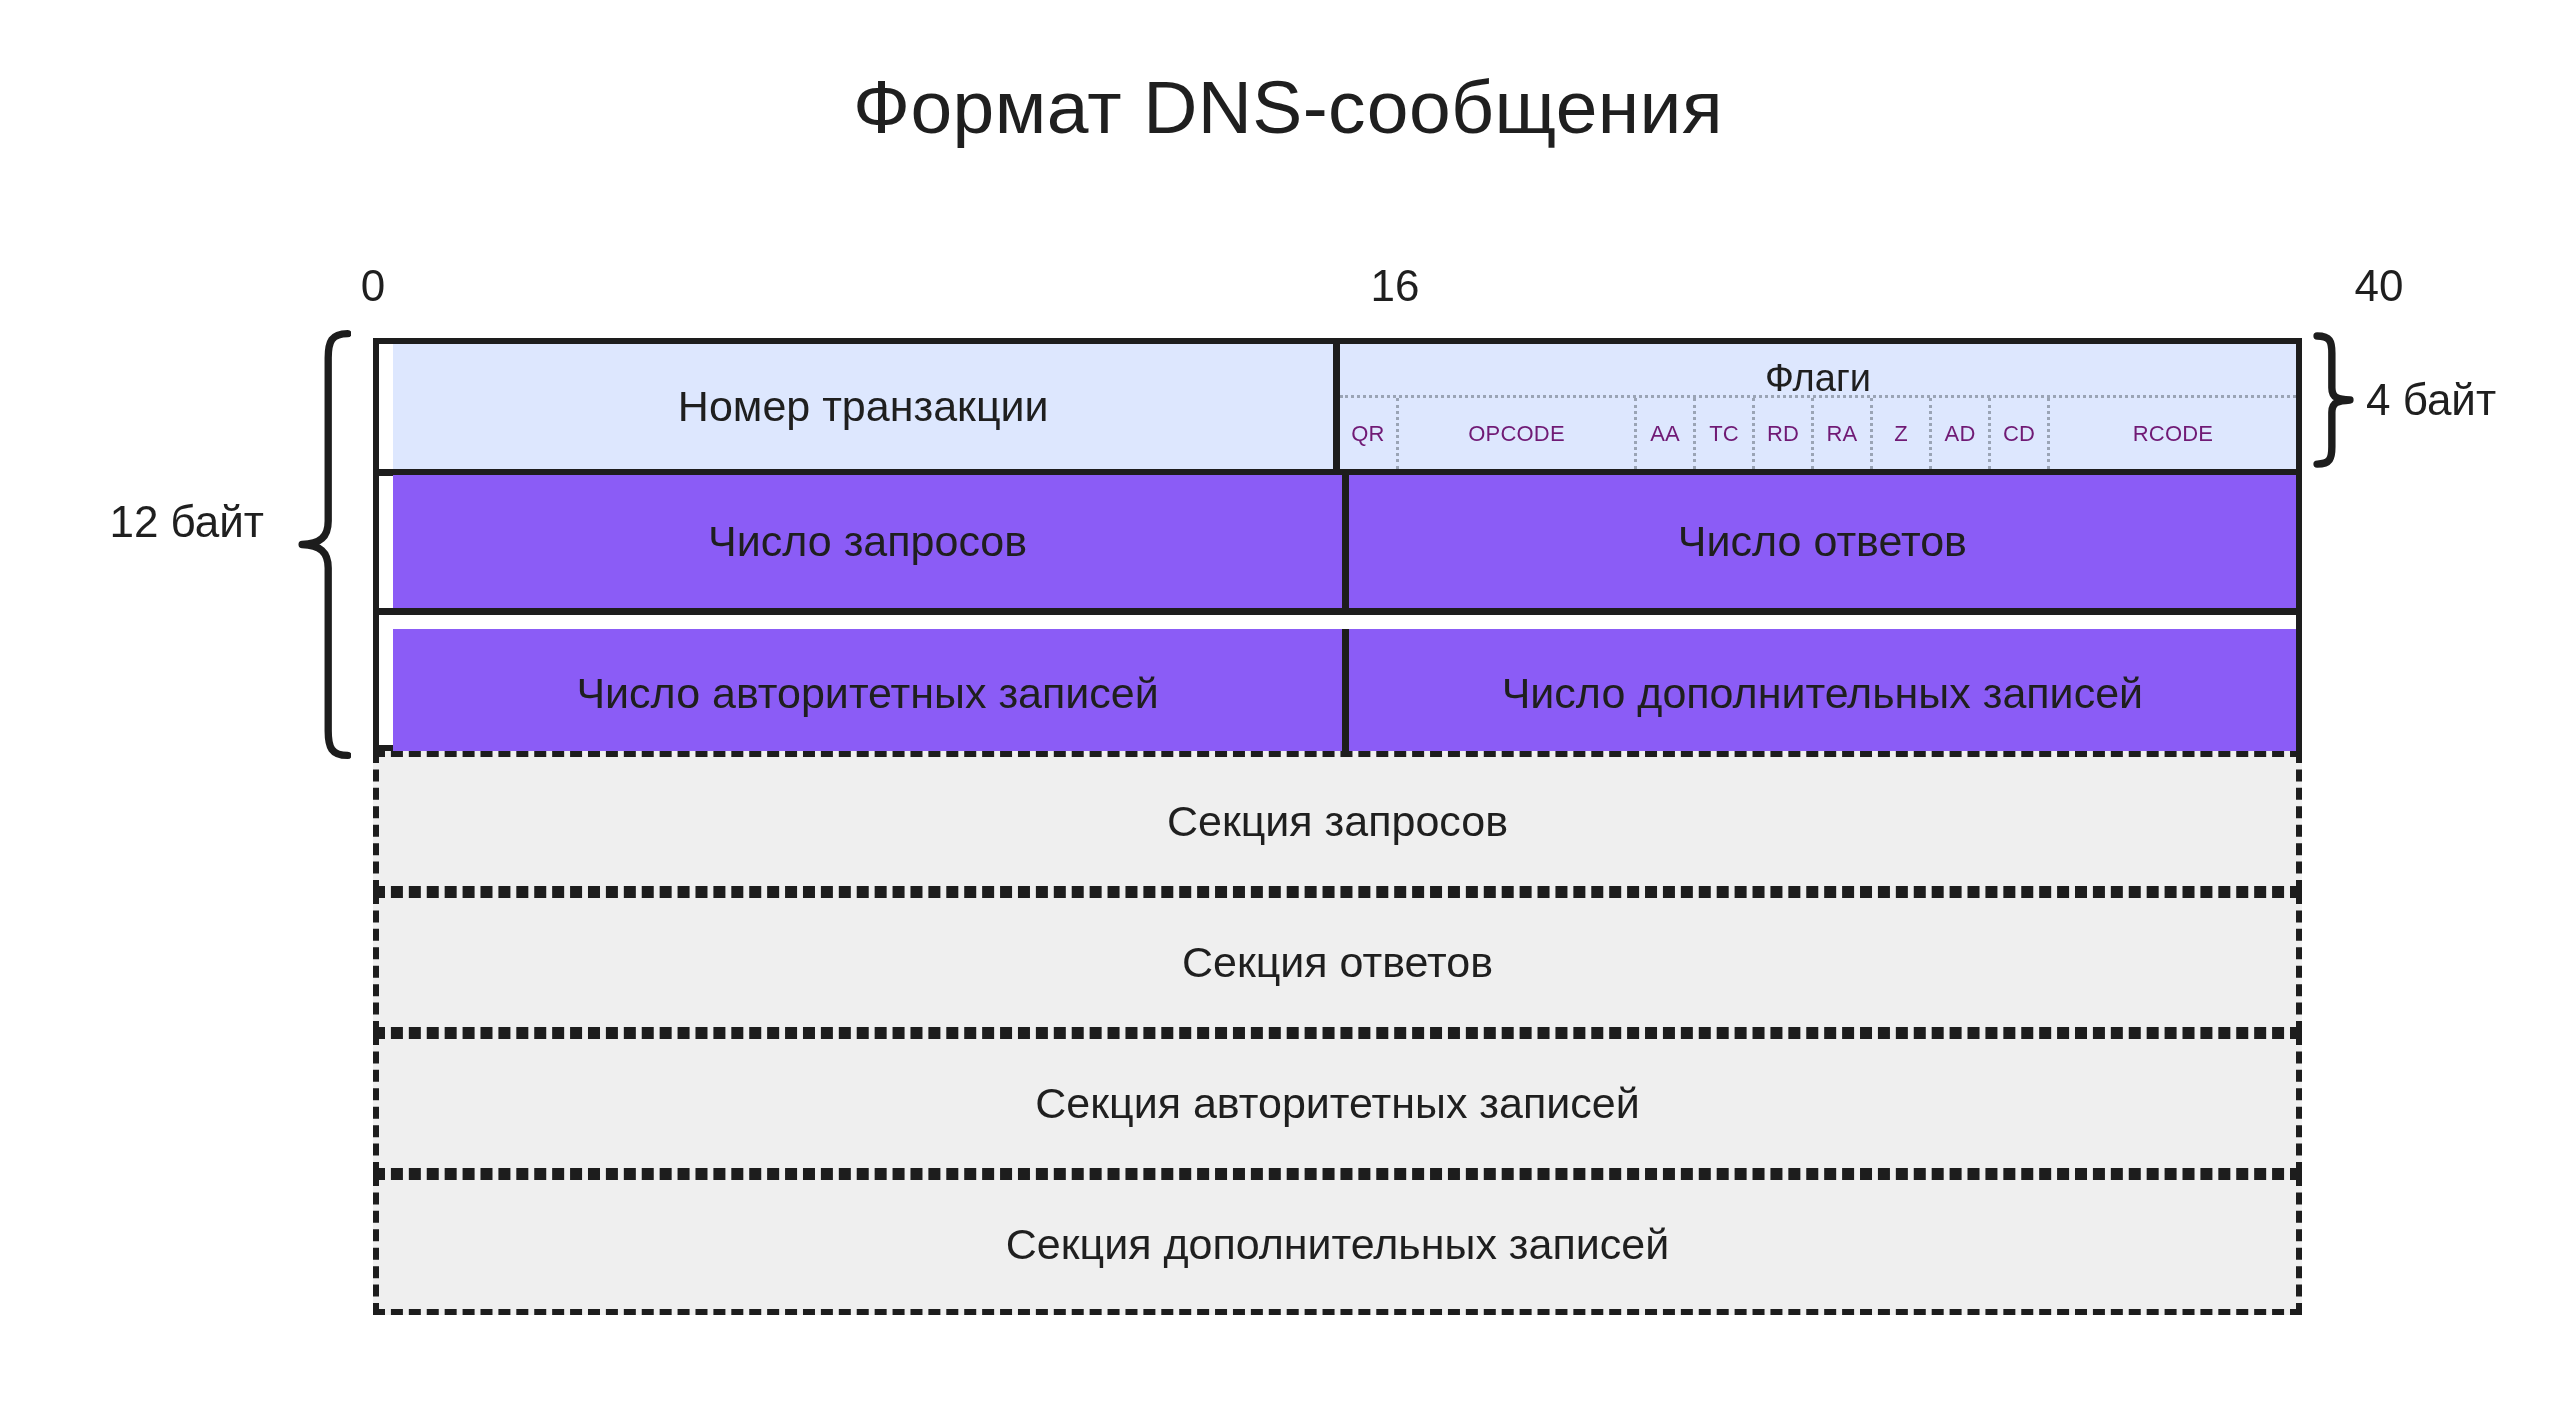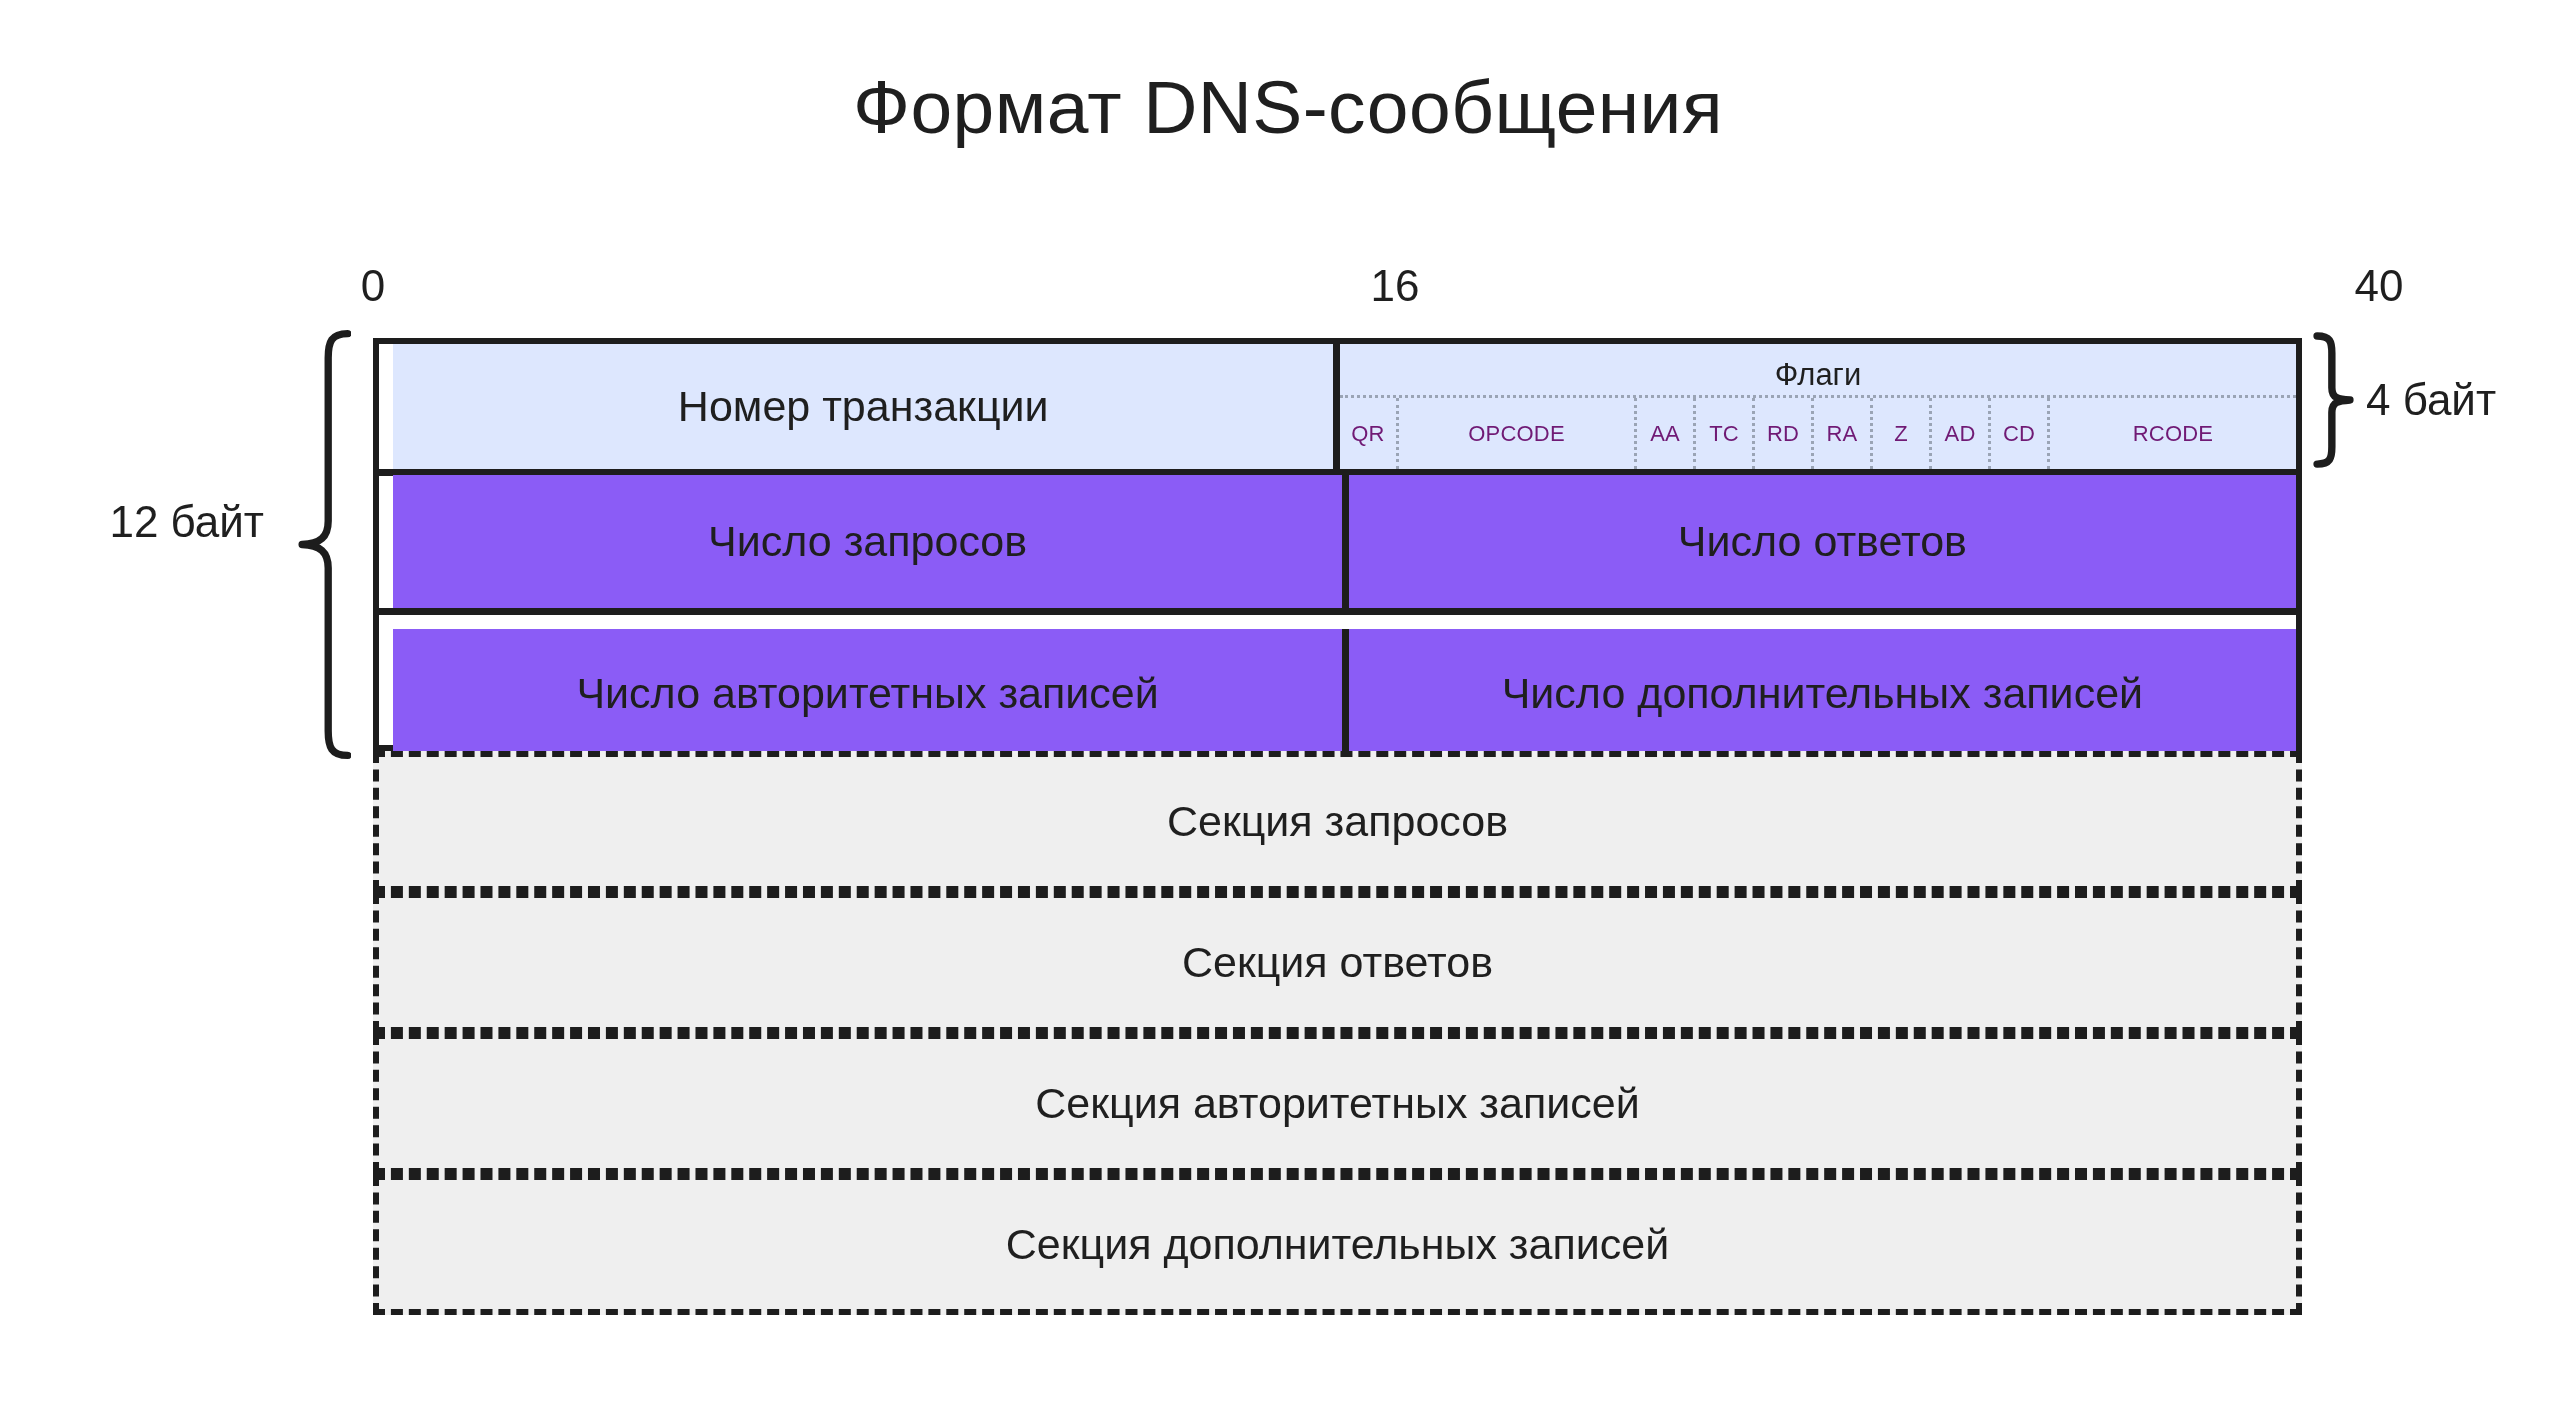--- a/index.html
+++ b/index.html
@@ -103,21 +103,21 @@
 
   
   .flags-cell {
     flex-direction: column;
     justify-content: flex-start;
     padding: 0;
   }
   .flags-label {
     width: 100%;
     text-align: center;
-    font-size: 31px;
+    font-size: 38px;
     color: #1f1f1f;
     line-height: 1;
     padding-top: 14.8px;
     height: 51px;
     box-sizing: border-box;
   }
   .flags-bits {
     position: relative;
     width: 100%;
     height: 74px;

